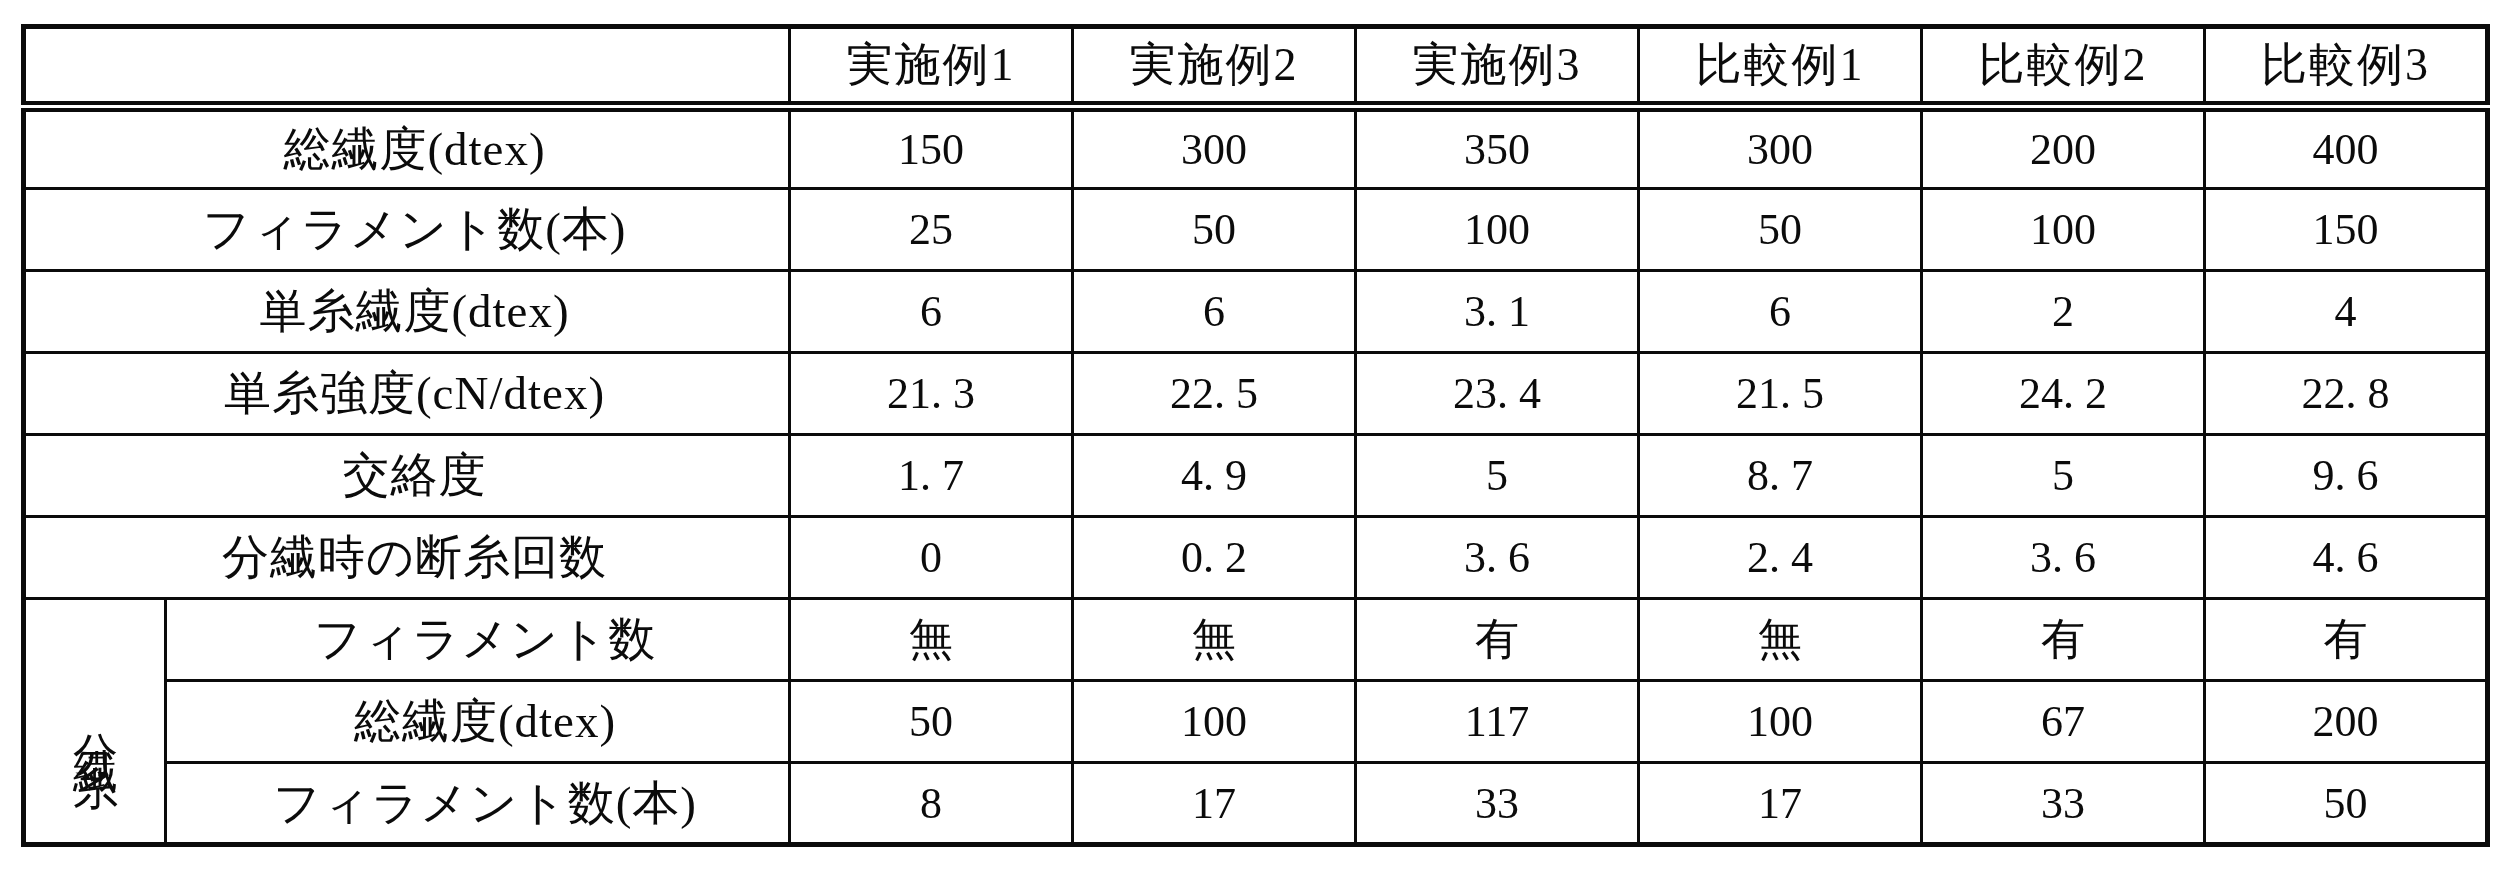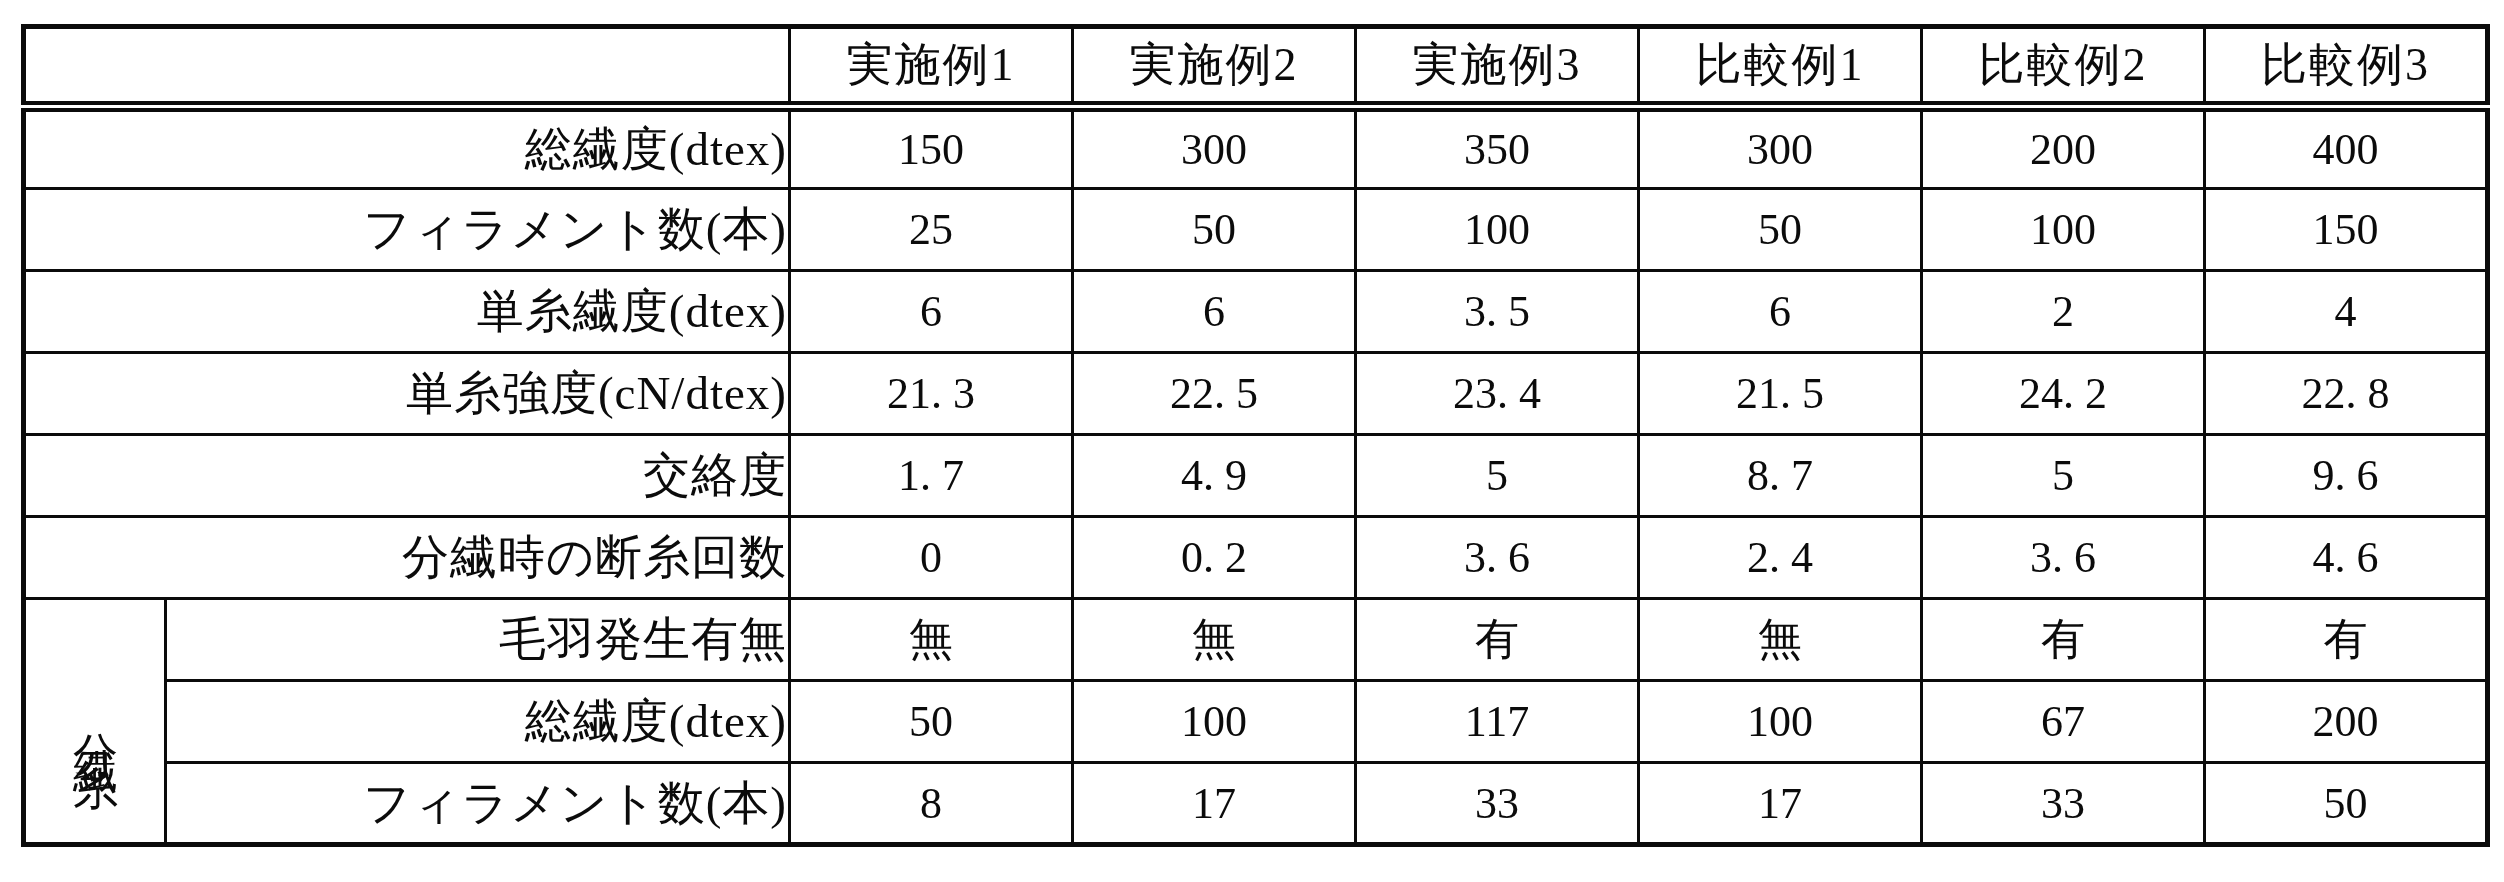--- a/index.html
+++ b/index.html
@@ -36,21 +36,21 @@
   }
   tr.hdr-row { height: 80px; }
   tr.data-row { height: 82px; }
   tr.hdr-row th { border-bottom: 11px double #0b0b0b; }
   .col-head {
     text-align: center;
     font-size: 46px;
     letter-spacing: 2px;
   }
   .row-label {
-    text-align: right;
+    text-align: center;
     font-size: 47px;
     padding-left: 16px;
     letter-spacing: 1px;
   }
   .val {
     text-align: center;
     font-size: 44px;
     margin-top: 36px;
   }
   .group-label-cell { text-align: center; }
@@ -107,21 +107,21 @@
       <td class="val">100</td>
       <td class="val">50</td>
       <td class="val">100</td>
       <td class="val">150</td>
     </tr>
 
     <tr class="data-row">
       <td colspan="2" class="row-label">単糸繊度(dtex)</td>
       <td class="val">6</td>
       <td class="val">6</td>
-      <td class="val">3. 5</td>
+      <td class="val">3. 1</td>
       <td class="val">6</td>
       <td class="val">2</td>
       <td class="val">4</td>
     </tr>
 
     <tr class="data-row">
       <td colspan="2" class="row-label">単糸強度(cN/dtex)</td>
       <td class="val">21. 3</td>
       <td class="val">22. 5</td>
       <td class="val">23. 4</td>
@@ -147,21 +147,21 @@
       <td class="val">3. 6</td>
       <td class="val">2. 4</td>
       <td class="val">3. 6</td>
       <td class="val">4. 6</td>
     </tr>
 
     <tr class="data-row">
       <td rowspan="3" class="group-label-cell">
         <div class="vtext">分繊糸</div>
       </td>
-      <td class="row-label">毛羽発生有無</td>
+      <td class="row-label">フィラメント数</td>
       <td class="val">無</td>
       <td class="val">無</td>
       <td class="val">有</td>
       <td class="val">無</td>
       <td class="val">有</td>
       <td class="val">有</td>
     </tr>
 
     <tr class="data-row">
       <td class="row-label">総繊度(dtex)</td>

